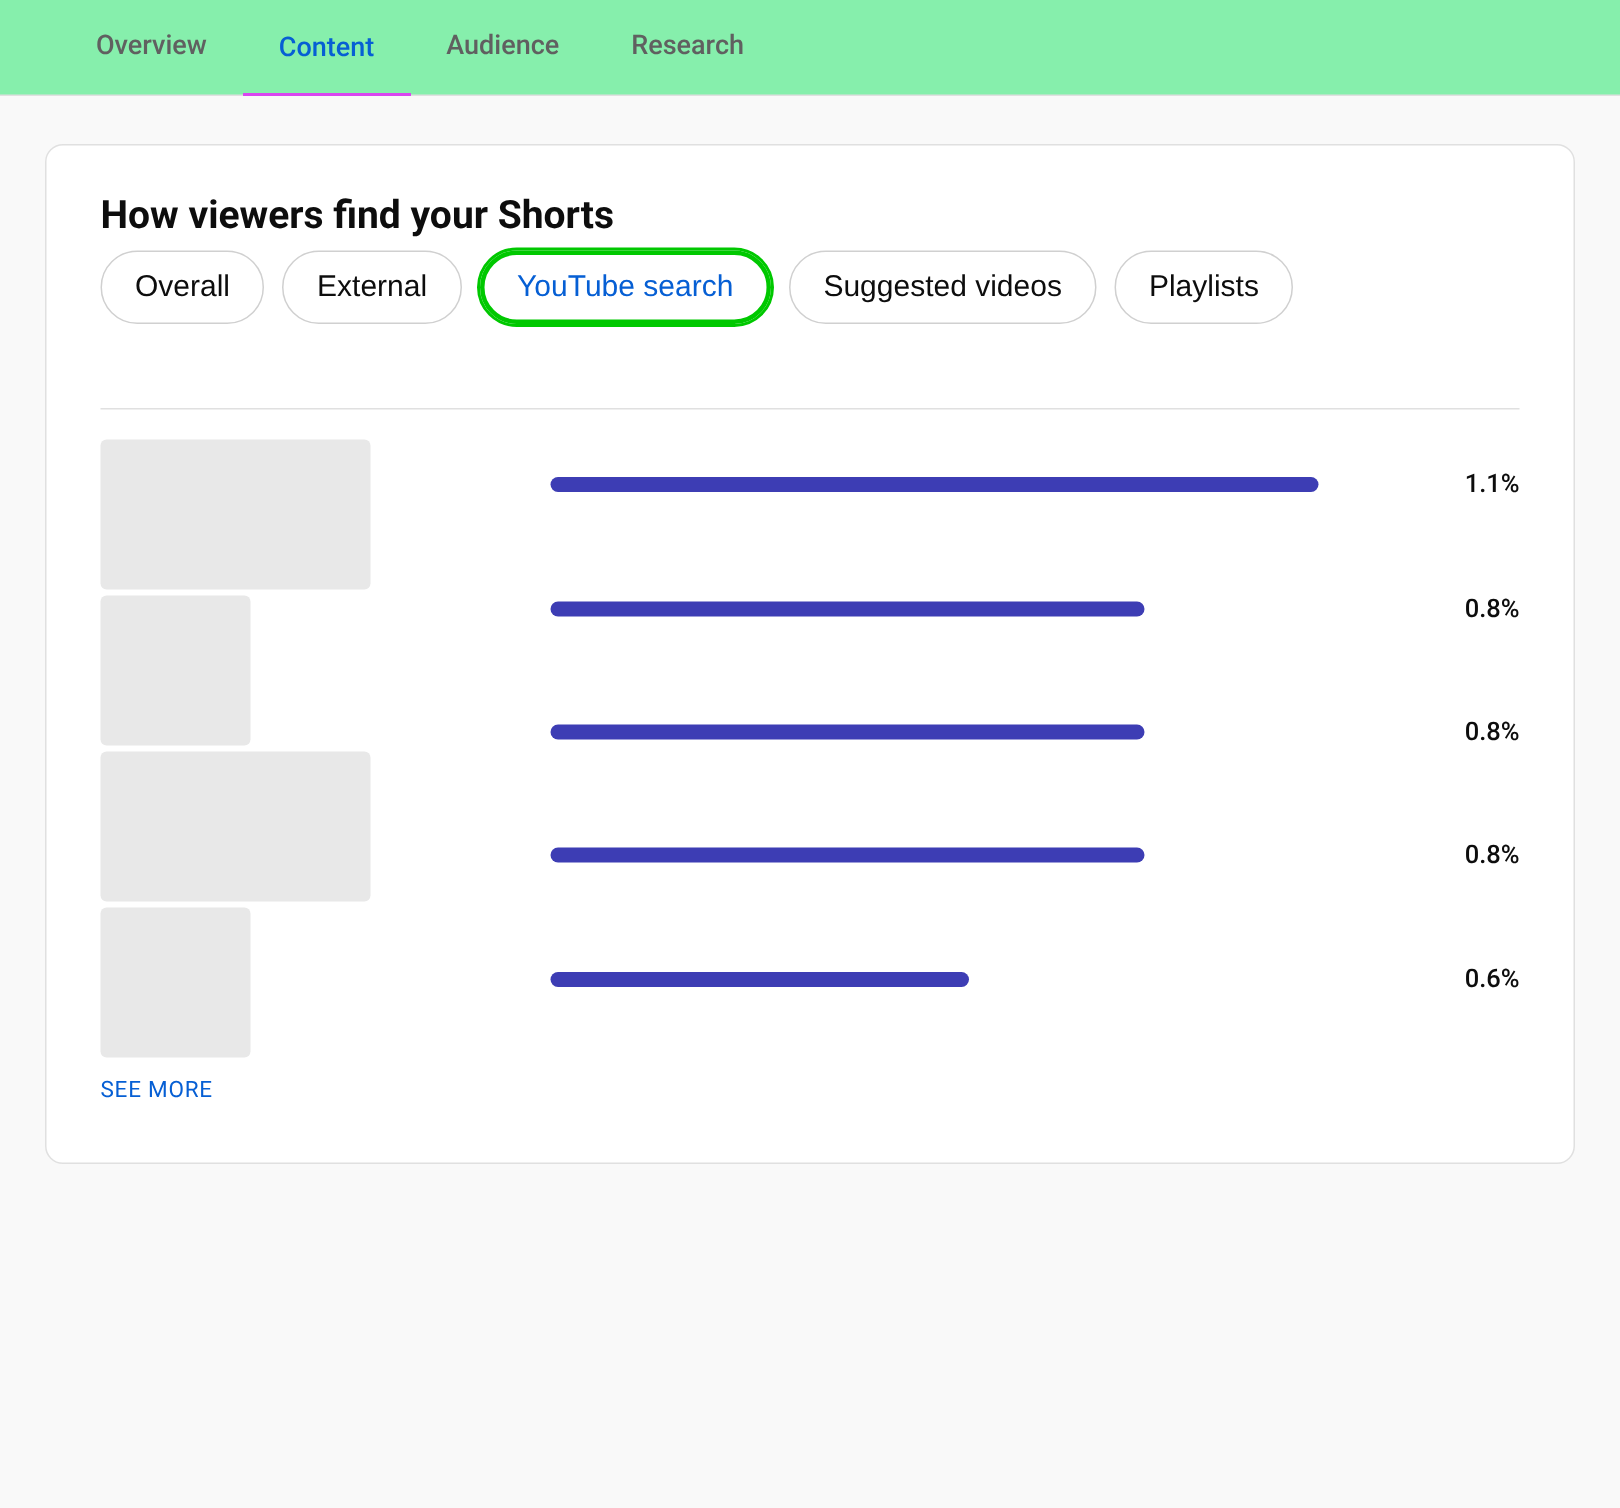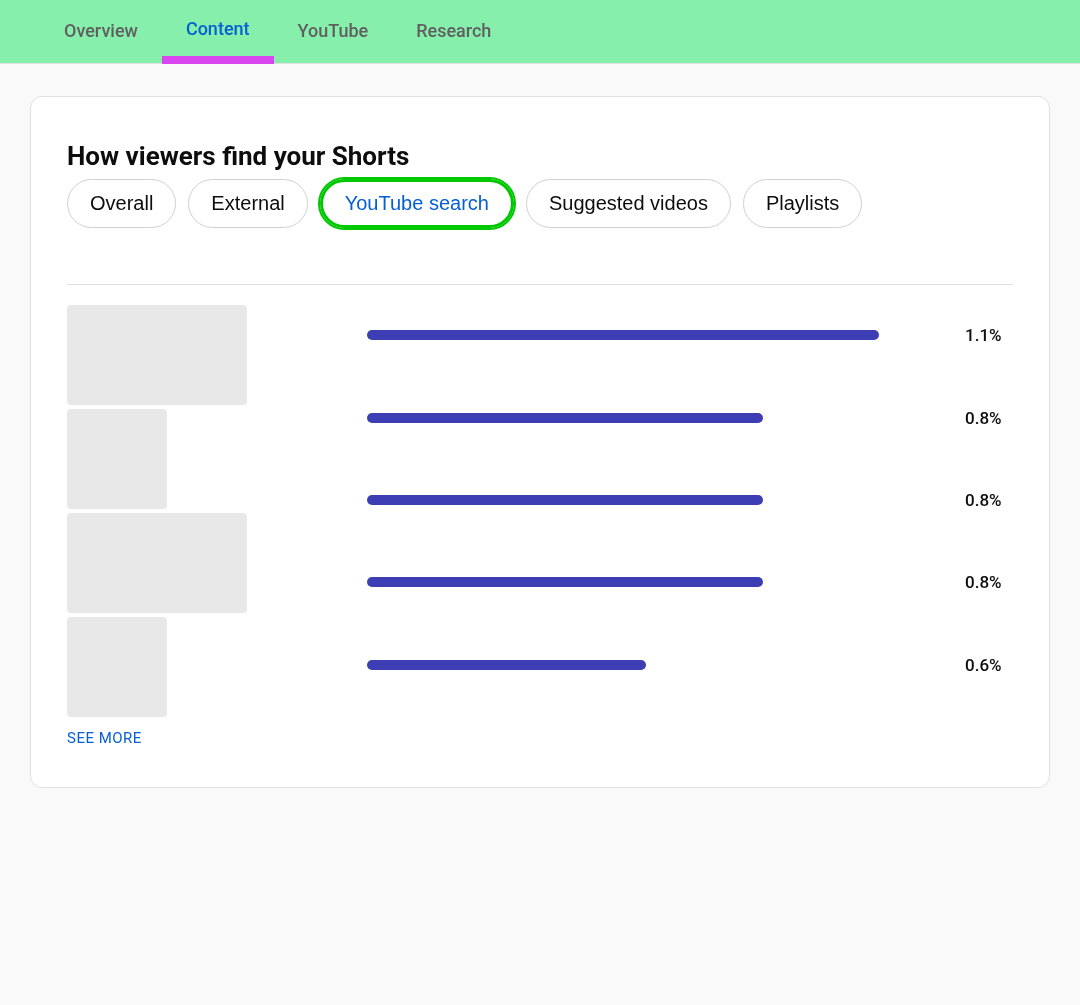--- a/index.html
+++ b/index.html
@@ -29,30 +29,30 @@
       font-weight: 500;
       color: #606060;
       cursor: pointer;
       position: relative;
       border-bottom: 3px solid transparent;
       margin-bottom: -1px;
       text-decoration: none;
     }
     .nav-tab.active {
       color: #065fd4;
-      border-bottom: 8px solid #d946ef;
+      border-bottom: 2px solid #d946ef;
     }
 
     
     .main-card {
       background: #fff;
       border: 1px solid #e0e0e0;
       border-radius: 12px;
       margin: 32px 30px;
-      padding: 44px 36px 40px;
+      padding: 32px 36px 40px;
     }
 
     .card-title {
       font-size: 26px;
       font-weight: 700;
       color: #0d0d0d;
       margin-bottom: 8px;
     }
     .card-subtitle {
       font-size: 15px;
@@ -180,20 +180,21 @@
     .bar {
       height: 10px;
       border-radius: 5px;
       background: #3d3db4;
     }
     .bar-pct {
       font-size: 17px;
       font-weight: 500;
       color: #0d0d0d;
       min-width: 48px;
+      text-align: right;
     }
 
     
     .see-more {
       margin-top: 12px;
       font-size: 15px;
       font-weight: 400;
       color: #065fd4;
       cursor: pointer;
       letter-spacing: 0.5px;
@@ -201,21 +202,21 @@
 
     
     .donut-svg { display: block; }
   </style>
 </head>
 <body>
 
 <nav class="top-nav">
   <a class="nav-tab">Overview</a>
   <a class="nav-tab active">Content</a>
-  <a class="nav-tab">YouTube</a>
+  <a class="nav-tab">Audience</a>
   <a class="nav-tab">Research</a>
 </nav>
 
 <div class="main-card">
   <h2 class="card-title">How viewers find your Shorts</h2>
 
   <div class="filter-row">
     <button class="pill">Overall</button>
     <button class="pill">External</button>
     <button class="pill selected">YouTube search</button>

